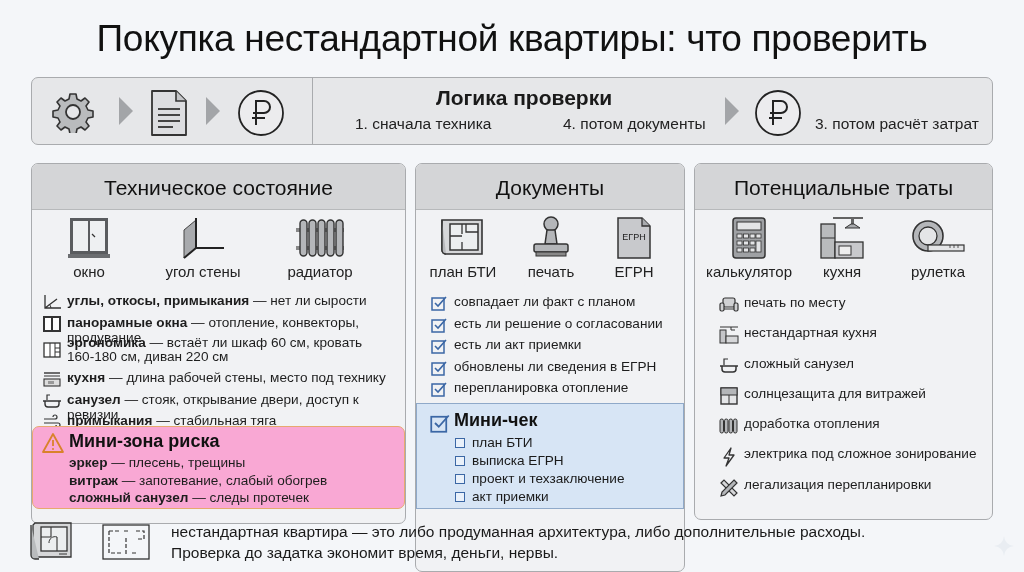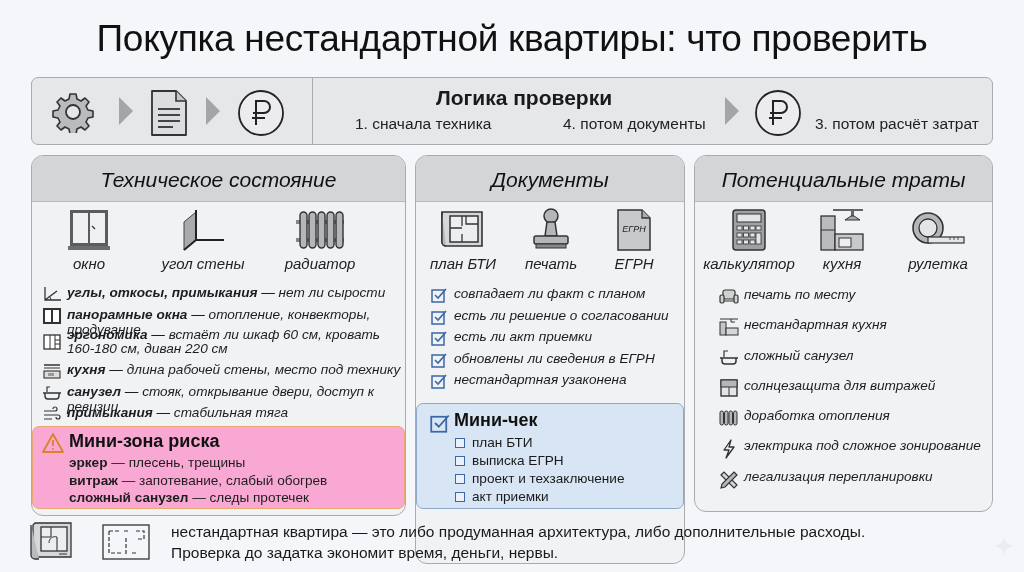--- a/index.html
+++ b/index.html
@@ -26,22 +26,22 @@
   }
   .icon-abs { position: absolute; }
   .logic .heading {
     position: absolute; left: 282px; top: 8px; width: 420px; text-align: center;
     font-size: 21px; font-weight: 600; color: #1a1a1a;
   }
   .logic .step { position: absolute; top: 37px; font-size: 15.5px; color: #222; }
   .tri { width: 0; height: 0; border-top: 14px solid transparent; border-bottom: 14px solid transparent; border-left: 14px solid #a3a5a8; }
   
   .panel {
-    position: absolute; top: 155px; height: 357px;
-    background: #f1f2f4; border: 1.5px solid #a9abae; border-radius: 12px; overflow: hidden; font-style: italic;
+    position: absolute; top: 163px; height: 357px;
+    background: #f1f2f4; border: 1.5px solid #a9abae; border-radius: 7px; overflow: hidden;
   }
   .panel .ph {
     height: 46px; background: #d4d5d7; border-bottom: 1.5px solid #b7b9bb;
     text-align: center; font-size: 21px; font-weight: 500; line-height: 48px; color: #111;
   }
   .p1 { left: 31px; width: 375px; height: 361px; }
   .p2 { left: 415px; width: 270px; height: 409px; }
   .p3 { left: 694px; width: 299px; height: 357px; }
   .icon-cell { position: absolute; text-align: center; font-size: 15px; color: #222; }
   .icon-cell .lbl { display: block; margin-top: 0; }
@@ -51,21 +51,21 @@
   .li b { font-weight: 600; }
   .risk {
     position: absolute; left: 32px; top: 426px; width: 373px; height: 83px;
     background: #f9a8d4; border: 1.5px solid #e7a96f; border-radius: 7px;
   }
   .risk .rt { position: absolute; left: 36px; top: 4px; font-size: 18px; font-weight: 600; color: #111; }
   .risk .rl { position: absolute; left: 36px; font-size: 13.6px; color: #1d1d1d; }
   .risk .rl b { font-weight: 600; }
   .mini {
     position: absolute; left: 416px; top: 403px; width: 268px; height: 106px;
-    background: #d7e5f5; border: 1.5px solid #8fa9c9; border-radius: 7px; padding-left: 44px;
+    background: #d7e5f5; border: 1.5px solid #8fa9c9; border-radius: 0; padding-left: 44px;
   }
   .mini .mt { position: absolute; left: 37px; top: 6px; font-size: 18px; font-weight: 600; color: #111; }
   .mini .ml { position: absolute; left: 38px; font-size: 13.6px; display: flex; align-items: center; }
   .mini .box { width: 10px; height: 10px; border: 1.4px solid #3b67a5; margin-right: 7px; background: #eaf1fa; }
   .chk { width: 16px; height: 16px; }
   .footer { position: absolute; left: 171px; top: 521px; font-size: 15.5px; color: #1a1a1a; line-height: 21px; }
   .sparkle { position: absolute; right: 10px; bottom: 16px; width: 20px; height: 20px; }
 </style>
 </head>
 <body>
@@ -261,21 +261,21 @@
           <rect x="1" y="3" width="12" height="12" fill="none" stroke="#3b67a5" stroke-width="1.5"></rect>
           <path d="M4 8l3 3 8-9" fill="none" stroke="#3b67a5" stroke-width="1.6"></path>
         </svg>
         <span>обновлены ли сведения в ЕГРН</span>
       </div>
     <div class="li">
         <svg class="ico chk" viewBox="0 0 16 16">
           <rect x="1" y="3" width="12" height="12" fill="none" stroke="#3b67a5" stroke-width="1.5"></rect>
           <path d="M4 8l3 3 8-9" fill="none" stroke="#3b67a5" stroke-width="1.6"></path>
         </svg>
-        <span>нестандартная узаконена</span>
+        <span>перепланировка отопление</span>
       </div>
   </div>
 </div>
 
 <div class="mini">
   <svg style="position:absolute;left:13px;top:9px" width="20" height="20" viewBox="0 0 16 16">
       <rect x="1" y="3" width="12" height="12" fill="none" stroke="#3b67a5" stroke-width="1.4"></rect>
       <path d="M4 8l3 3 8-9" fill="none" stroke="#3b67a5" stroke-width="1.5"></path>
     </svg>
   <div class="mt">Мини-чек</div>

